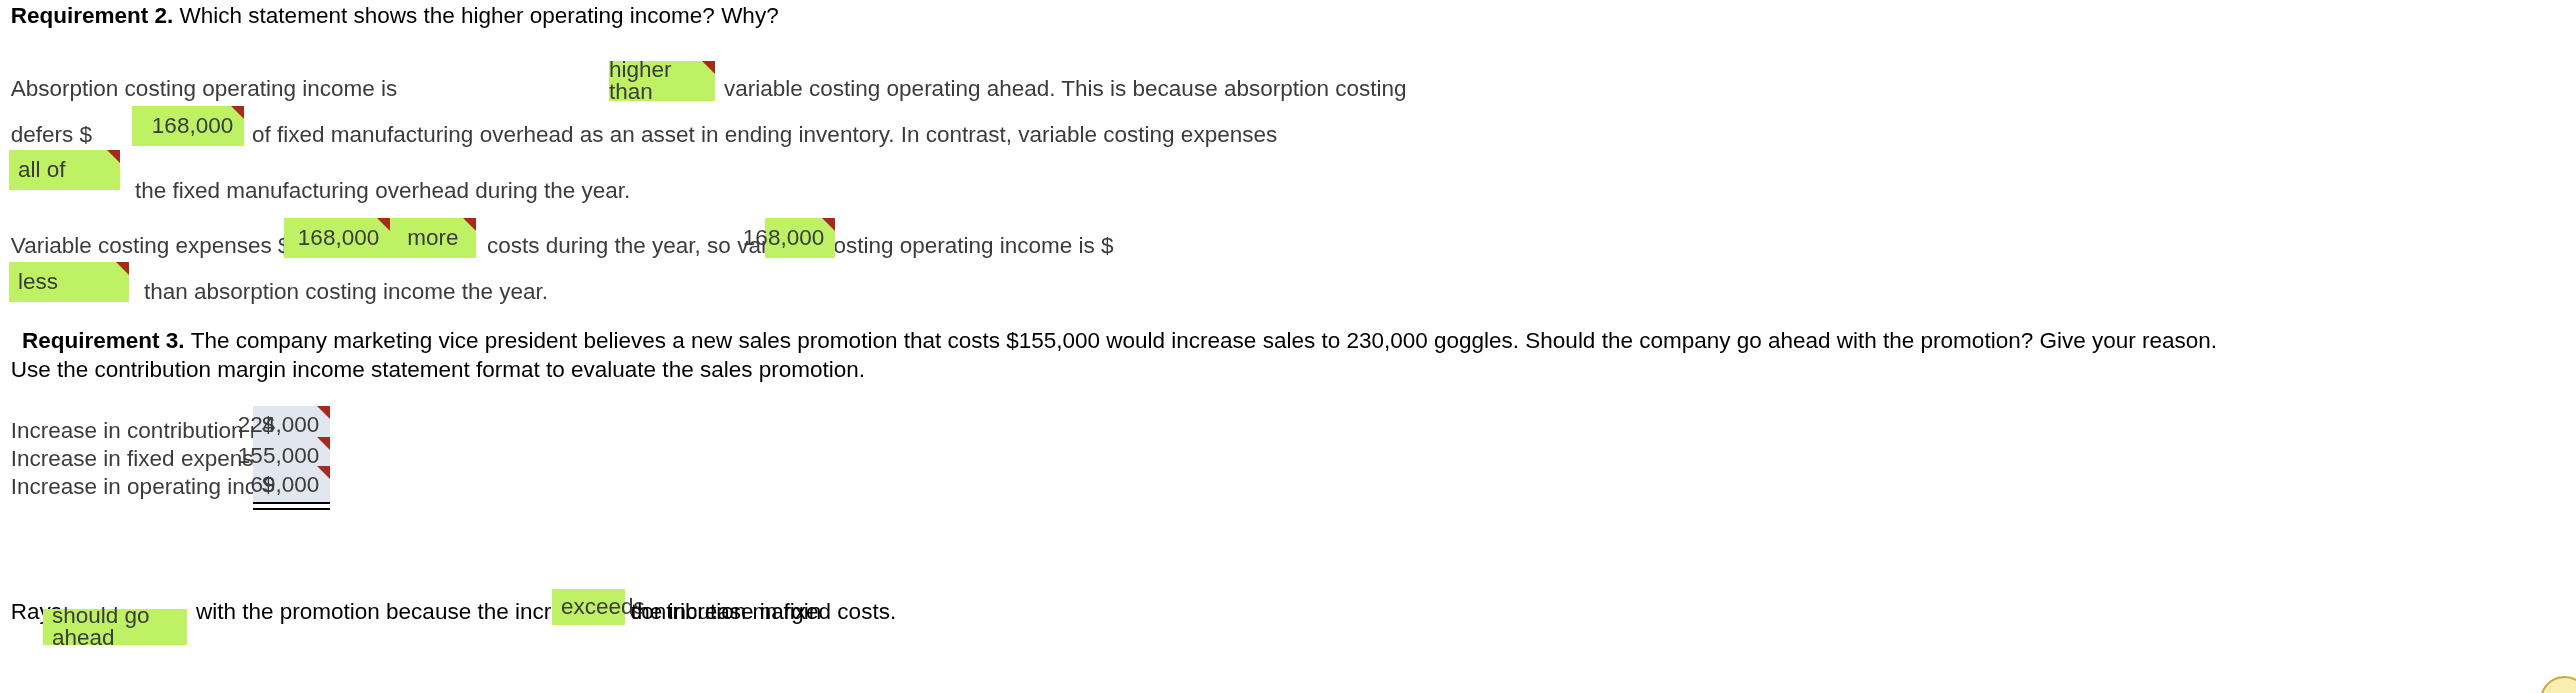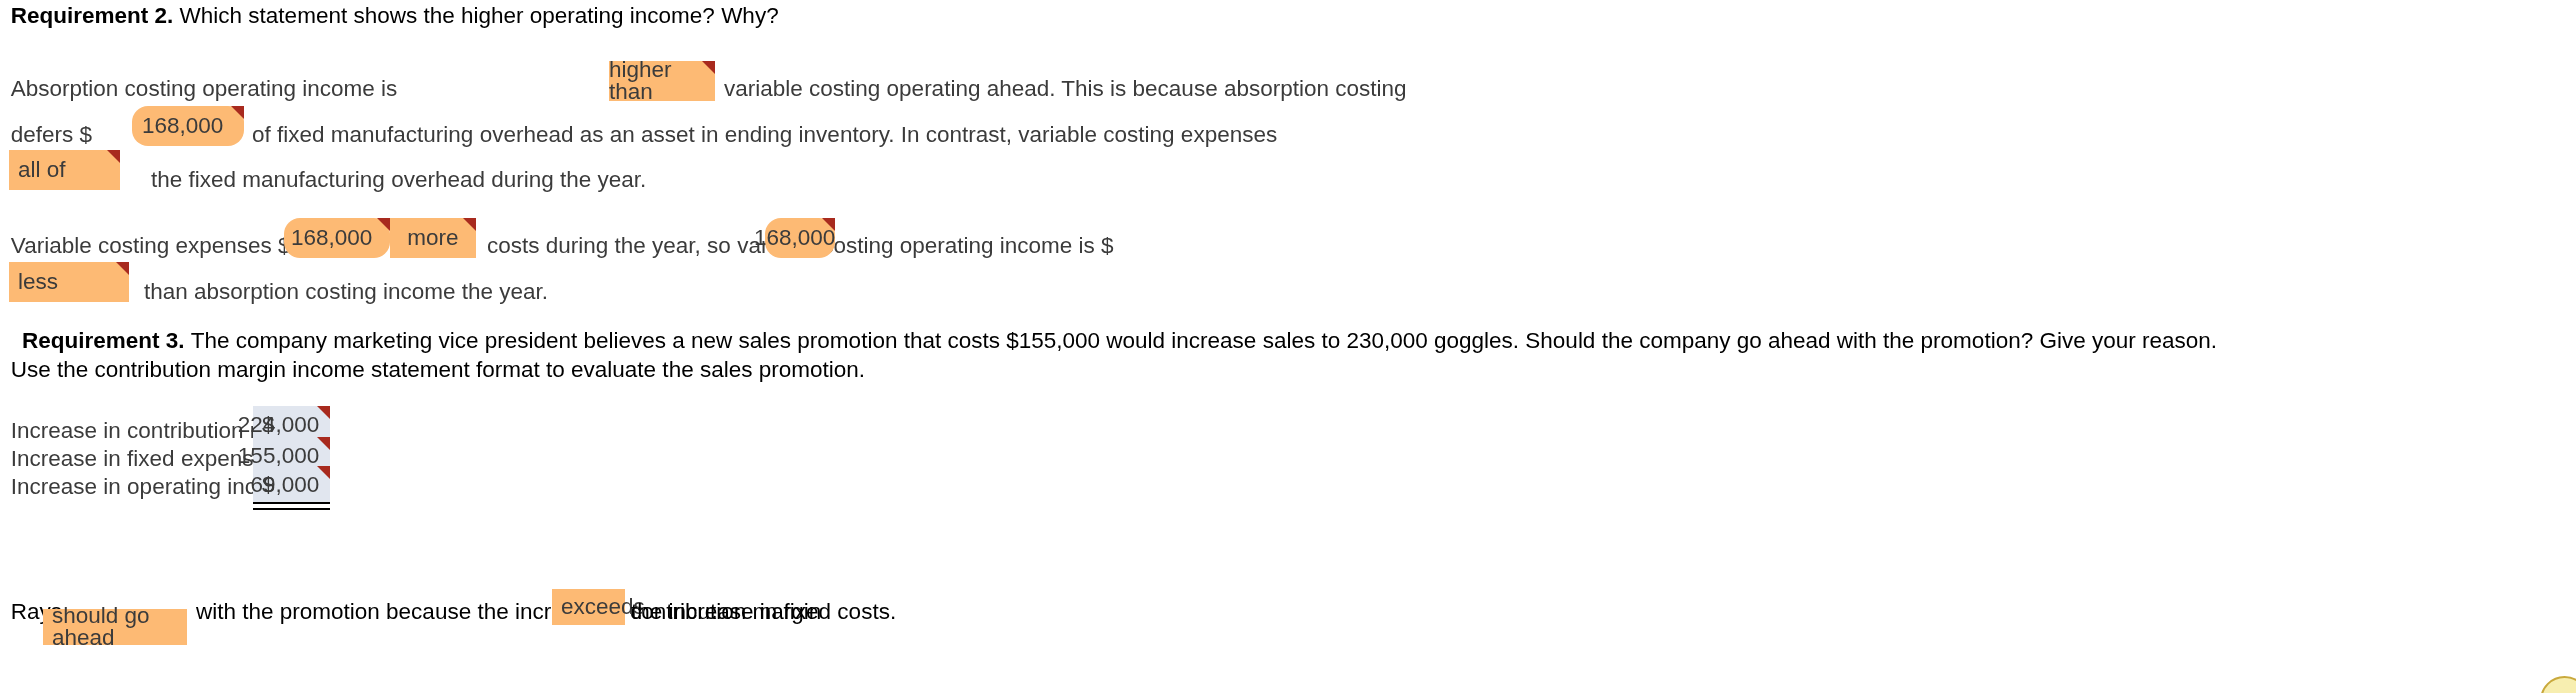--- a/index.html
+++ b/index.html
@@ -33,30 +33,30 @@
     font-size: 22.5px;
     color: #3b3b3b;
     white-space: nowrap;
     line-height: 1;
   }
   .btext.dark { color: #000000; }
 
   
   .abox {
     position: absolute;
-    background: #fdba74;
+    background: #bef264;
     box-sizing: border-box;
     font-size: 22.5px;
     color: #3b3b3b;
     display: flex;
     align-items: center;
     line-height: 1;
   }
   .abox.left  { justify-content: flex-start; padding-left: 9px; }
-  .abox.right { justify-content: center;  padding-right: 10.8px; border-radius: 16px; }
+  .abox.right { justify-content: flex-end;  padding-right: 10.8px; }
   .abox.center{ justify-content: center; }
 
   
   .flag {
     position: absolute;
     top: 0;
     right: 0;
     width: 0;
     height: 0;
     border-top: 13.5px solid #a82a1e;
@@ -130,21 +130,21 @@
     <span class="flag"></span>
   </div>
 
   <div class="btext" style="left:252px; top:124px;">of fixed manufacturing overhead as an asset in ending inventory. In contrast, variable costing expenses</div>
 
   <div class="abox left" style="left:9px; top:150px; width:111px; height:40px;">
     <span>all of</span>
     <span class="flag"></span>
   </div>
 
-  <div class="btext" style="left:135px; top:169px;margin-left:16px;">the fixed manufacturing overhead during the year.</div>
+  <div class="btext" style="left:135px; top:180px;">the fixed manufacturing overhead during the year.</div>
 
   <div class="btext" style="left:10.8px; top:235px;">Variable costing expenses $</div>
 
   <div class="abox right" style="left:284px; top:218px; width:106px; height:40px;">
     <span>168,000</span>
     <span class="flag"></span>
   </div>
 
   <div class="abox center" style="left:390px; top:218px; width:86px; height:40px;">
     <span>more</span>

